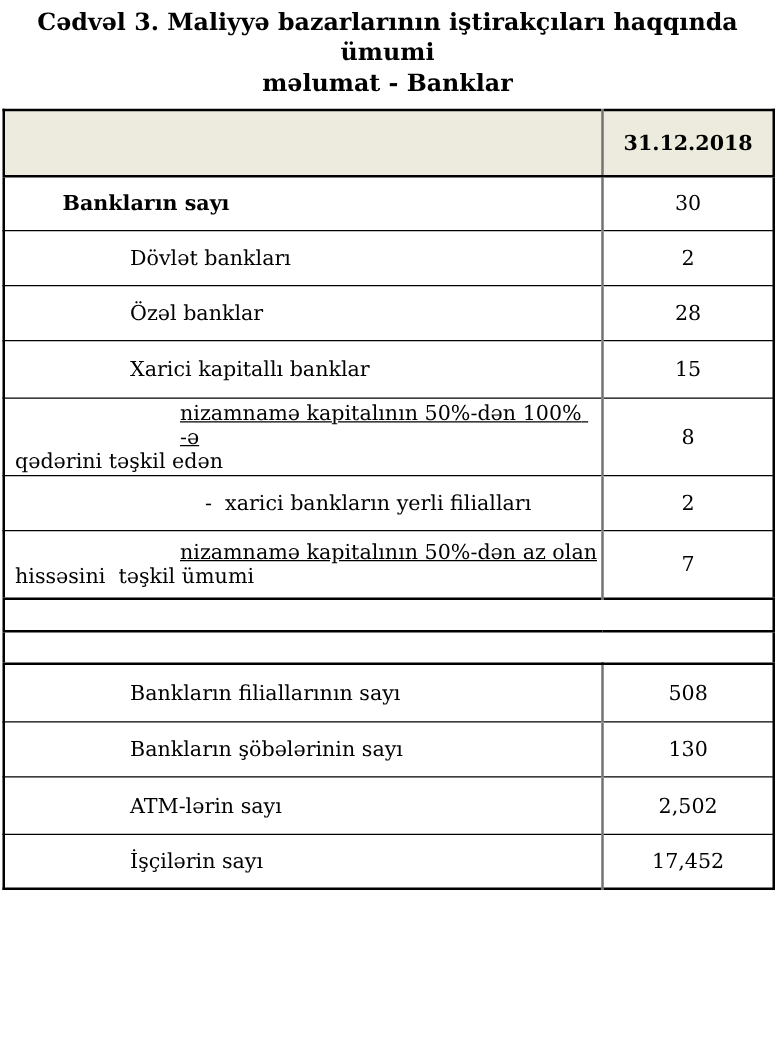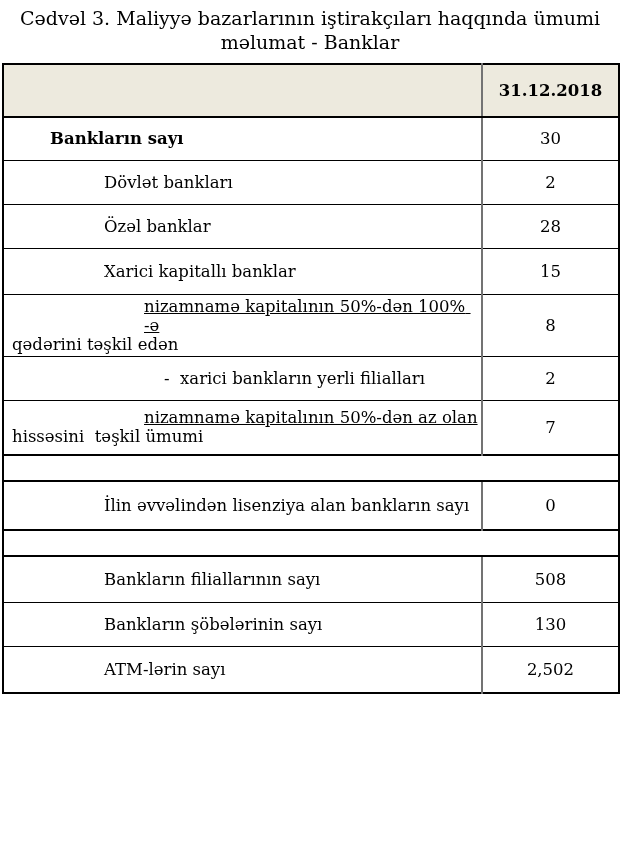--- a/index.html
+++ b/index.html
@@ -14,21 +14,21 @@
   }
   .page {
     width: 620px;
     height: 843px;
     box-sizing: border-box;
     overflow: hidden;
   }
   .title {
     margin: 6px 8px 0 8px;
     text-align: center;
-    font-weight: normal;
+    font-weight: bold;
     font-size: 19px;
     line-height: 1.28;
   }
   .title span { display: block; }
   table.banks {
     border-collapse: collapse;
     table-layout: fixed;
     width: 616px;
     margin: 8px 2px 0 2px;
     border: 2px solid #000000;
@@ -139,26 +139,20 @@
           <span class="l1">nizamnamə kapitalının 50%-dən az olan</span>
           <span class="l2">hissəsini  təşkil ümumi</span>
         </td>
         <td class="val">7</td>
       </tr>
 
       <tr class="sep">
         <td colspan="2"></td>
       </tr>
 
-      <tr class="lvl1 h50">
-        <td class="lbl">
-            <span class="l1">İlin əvvəlindən lisenziya alan bankların sayı</span>
-          </td>
-        <td class="val">0</td>
-      </tr>
 
 
       <tr class="sep">
         <td colspan="2"></td>
       </tr>
 
       <tr class="lvl1 h48">
         <td class="lbl">
             <span class="l1">Bankların filiallarının sayı</span>
           </td>
@@ -172,15 +166,21 @@
         <td class="val">130</td>
       </tr>
 
       <tr class="lvl1 h48">
         <td class="lbl">
             <span class="l1">ATM-lərin sayı</span>
           </td>
         <td class="val">2,502</td>
       </tr>
 
+      <tr class="lvl1 h45">
+        <td class="lbl">
+            <span class="l1">İşçilərin sayı</span>
+          </td>
+        <td class="val">17,452</td>
+      </tr>
     </tbody>
   </table>
 </div>
 
 </body></html>

